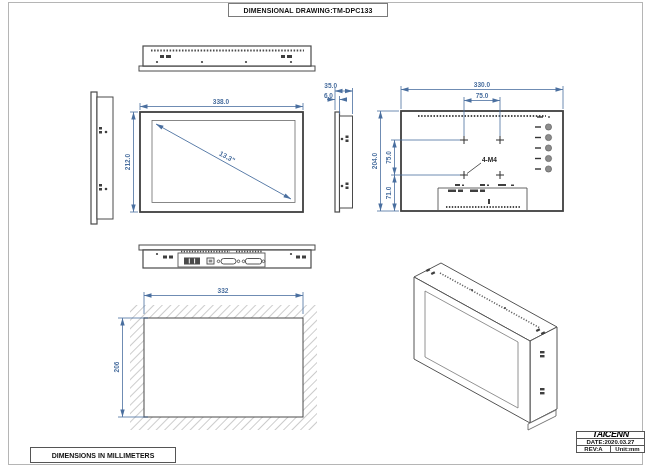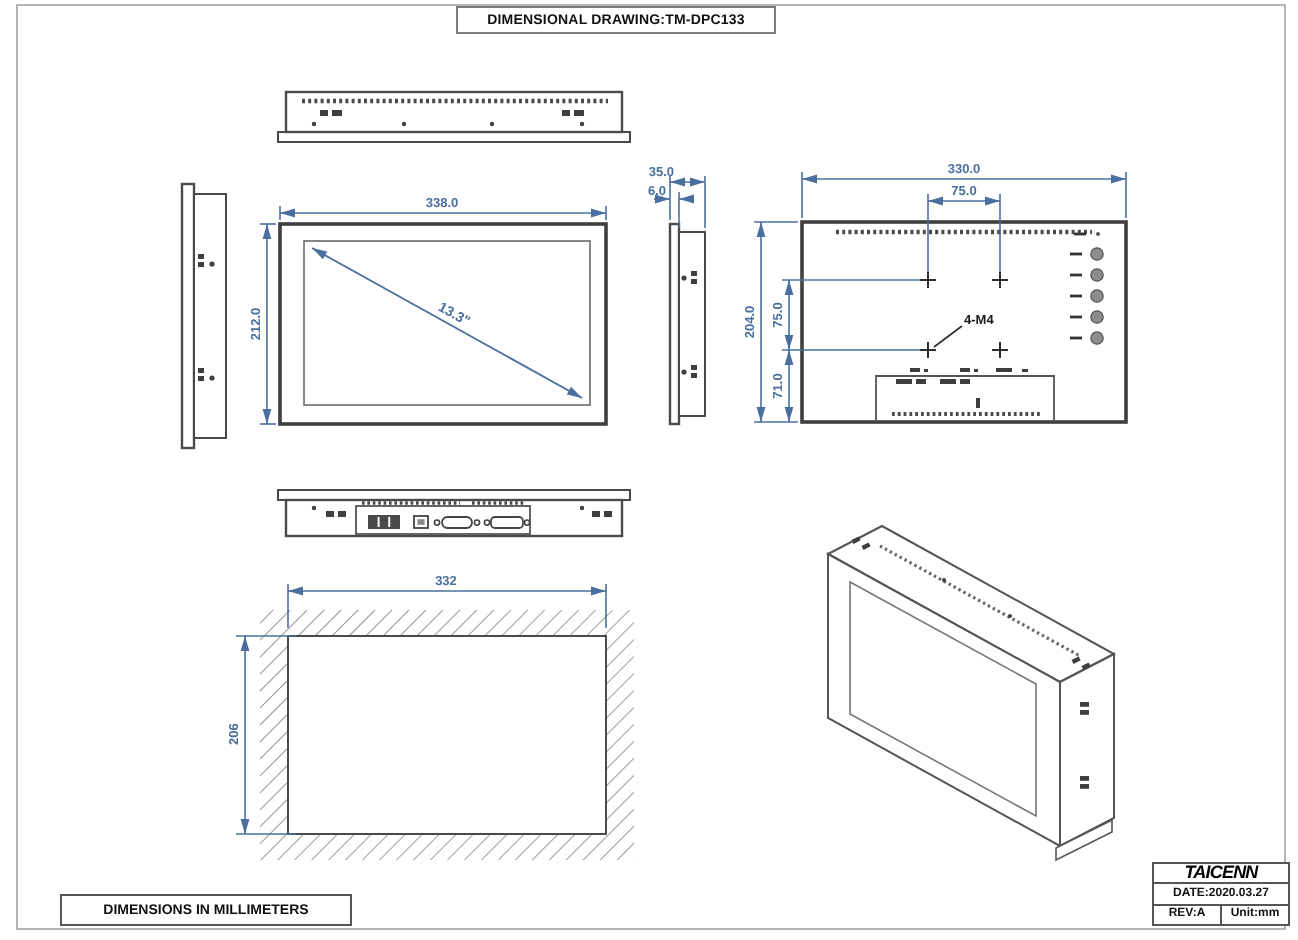--- a/index.html
+++ b/index.html
@@ -18,21 +18,21 @@
     font-size:7px;font-weight:bold;color:#111;letter-spacing:0.1px;white-space:nowrap;
   }
   svg{position:absolute;left:0;top:0;}
   .footer-note{
     position:absolute;left:30px;top:447px;width:146px;height:16px;
     border:1px solid #555;background:#fff;box-sizing:border-box;
     display:flex;align-items:center;justify-content:center;
     font-size:7px;font-weight:bold;color:#111;white-space:nowrap;
   }
   .tblock{
-    position:absolute;left:576px;top:431px;width:69px;height:32px;
+    position:absolute;left:576px;top:431px;width:69px;height:22px;
     border:1px solid #555;background:#fff;box-sizing:border-box;
     display:flex;flex-direction:column;font-size:6px;color:#111;
   }
   .tblock .row{flex:1;border-bottom:1px solid #555;display:flex;align-items:center;justify-content:center;box-sizing:border-box;overflow:hidden;}
   .tblock .row:last-child{border-bottom:none;}
   .brand{
     font-weight:900;font-style:italic;font-size:9px;letter-spacing:-0.4px;color:#000;
     border-bottom:1.5px solid #000;line-height:9px;padding:0 2px;
   }
   .tblock .row.split{padding:0;}

